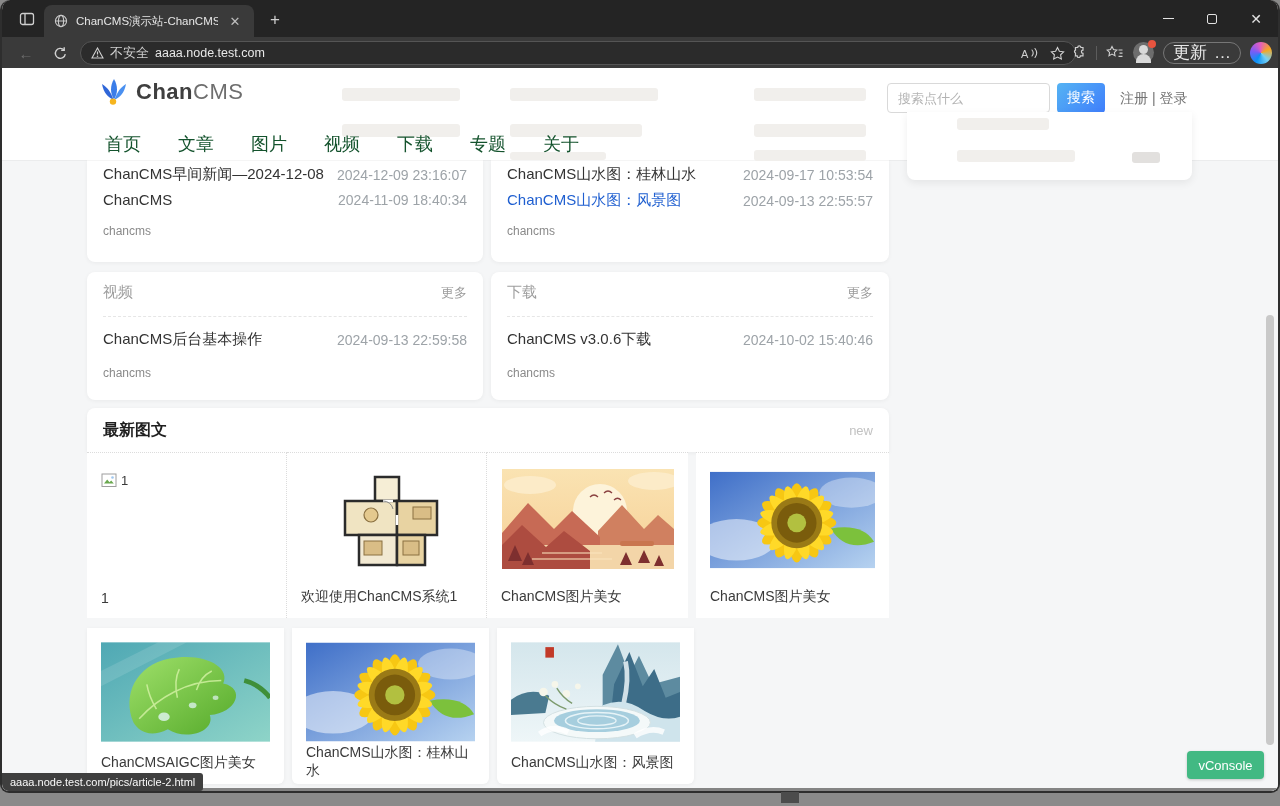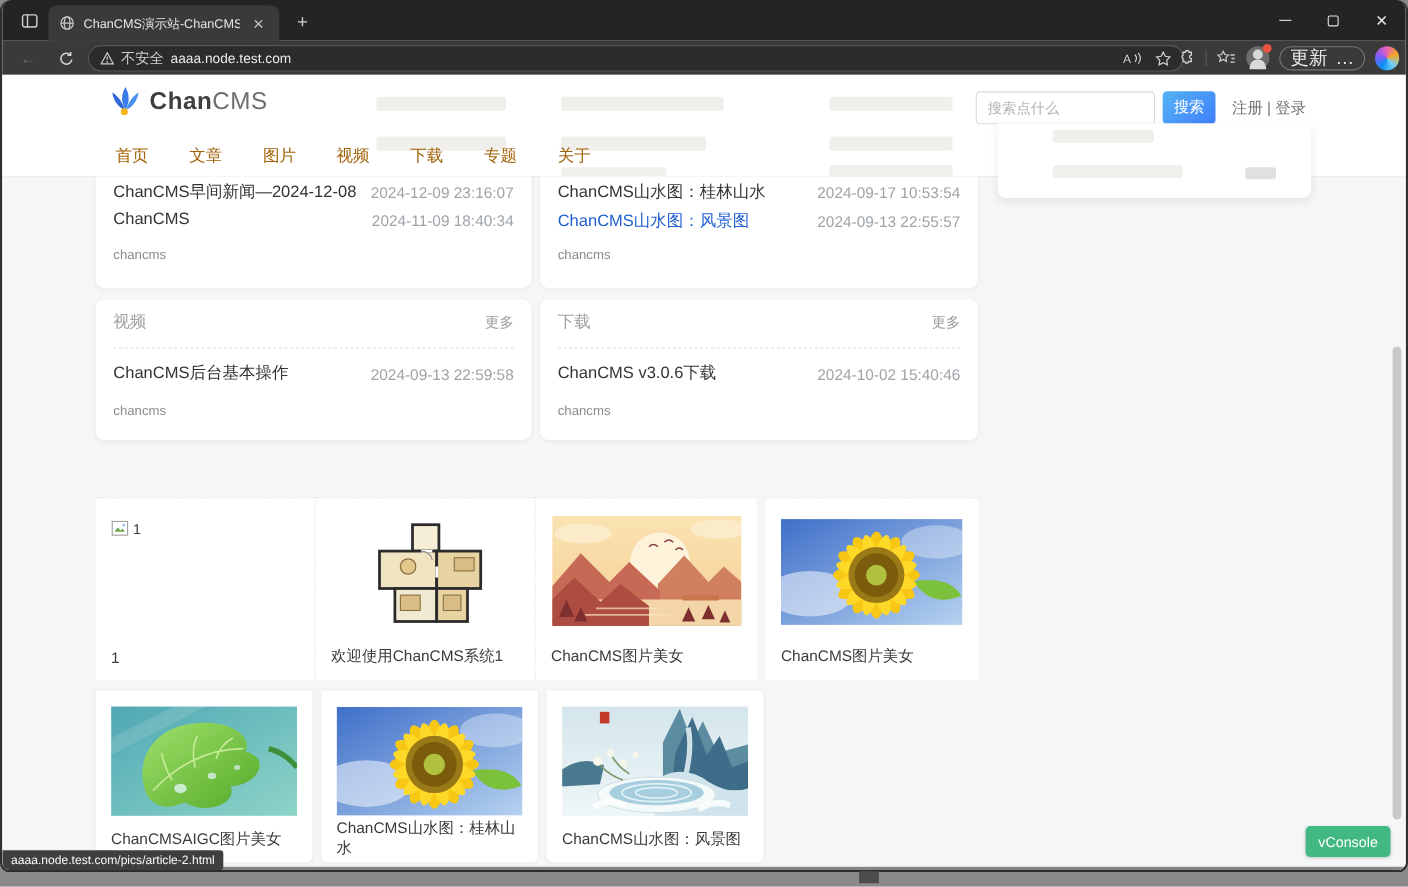--- a/index.html
+++ b/index.html
@@ -36,21 +36,21 @@
 .update-pill{height:22px;border:1px solid #767676;border-radius:11px;display:flex;align-items:center;gap:7px;padding:0 9px;color:#e8e8e8;font-size:17px}
 .copilot{width:22px;height:22px;border-radius:50%;background:conic-gradient(from 210deg,#0b90f5,#7a5cf6,#e45cc1,#f6a821,#74d0f5,#0b90f5)}
 
 .page{position:relative;height:723px;background:#f5f6f7;overflow:hidden}
 .site-header{position:absolute;left:0;top:0;width:100%;height:92px;background:#fff;z-index:2;box-shadow:0 1px 0 rgba(0,0,0,.04)}
 .logo{position:absolute;left:97px;top:10px;display:flex;align-items:center;gap:7px}
 .logo-text{font-size:22px;letter-spacing:.5px}
 .logo-chan{color:#3f3f3f;font-weight:600}
 .logo-cms{color:#6e6e6e;font-weight:400}
 .mainnav{position:absolute;left:103px;top:64px;display:flex;gap:37px}
-.mainnav span{font-size:15px;color:#a16207;cursor:pointer}
+.mainnav span{font-size:18px;color:#14532d;cursor:pointer}
 .ghost{position:absolute;background:#f1efec;border-radius:3px}
 .search-box{position:absolute;left:885px;top:15px;width:163px;height:30px;border:1px solid #d9d9d9;border-radius:4px;background:#fff;font-size:13px;color:#333;padding:0 10px;outline:none}
 .search-box::placeholder{color:#b3b3b3}
 .search-btn{position:absolute;left:1055px;top:15px;width:48px;height:30px;border:none;border-radius:4px;background:linear-gradient(135deg,#55b3f3,#3f7efc);color:#fff;font-size:14px;cursor:pointer}
 .auth{position:absolute;left:1118px;top:22px;font-size:14px;color:#737373;cursor:pointer}
 .side-card{position:absolute;left:905px;top:44px;width:285px;height:68px;background:#fff;border-radius:0 0 8px 8px;box-shadow:0 3px 8px rgba(0,0,0,.07);z-index:3}
 .card{position:absolute;background:#fff;box-shadow:0 1px 4px rgba(0,0,0,.05)}
 .row-line{position:absolute;left:16px;right:16px;display:flex;justify-content:space-between;align-items:center}
 .item-title{font-size:15px;color:#333}
 .item-date{font-size:14px;color:#9da3a8}
@@ -251,20 +251,24 @@
       <div class="dash" style="top:44px"></div>
       <div class="row-line" style="top:58px">
         <span class="item-title">ChanCMS v3.0.6下载</span>
         <span class="item-date">2024-10-02 15:40:46</span>
       </div>
       <div class="row-line" style="top:94px">
           <span class="src">chancms</span>
         </div>
     </div>
 
+    <div class="gal-header">
+      <span class="gal-title">最新图文</span>
+      <span class="gal-badge">new</span>
+    </div>
 
     <div class="grid-row" style="top:384px;height:166px">
       <div class="gcell" style="width:200px;border-right:1px dotted #dcdcdc">
         <div style="display:flex;align-items:center;gap:3px;margin-top:8px">
           <svg width="17" height="15" viewBox="0 0 17 15">
               <rect x="1" y="1" width="14" height="12.5" fill="#fff" stroke="#9e9e9e"></rect>
               <path d="M3 10.5 l3.2-4 2.3 2.7 1.7-1.8 2.6 3.1 Z" fill="#6aa84f"></path>
               <circle cx="11.5" cy="4.5" r="1.3" fill="#9ec7f0"></circle>
             </svg>
           <span style="font-size:13px;color:#3a3a3a">1</span>

